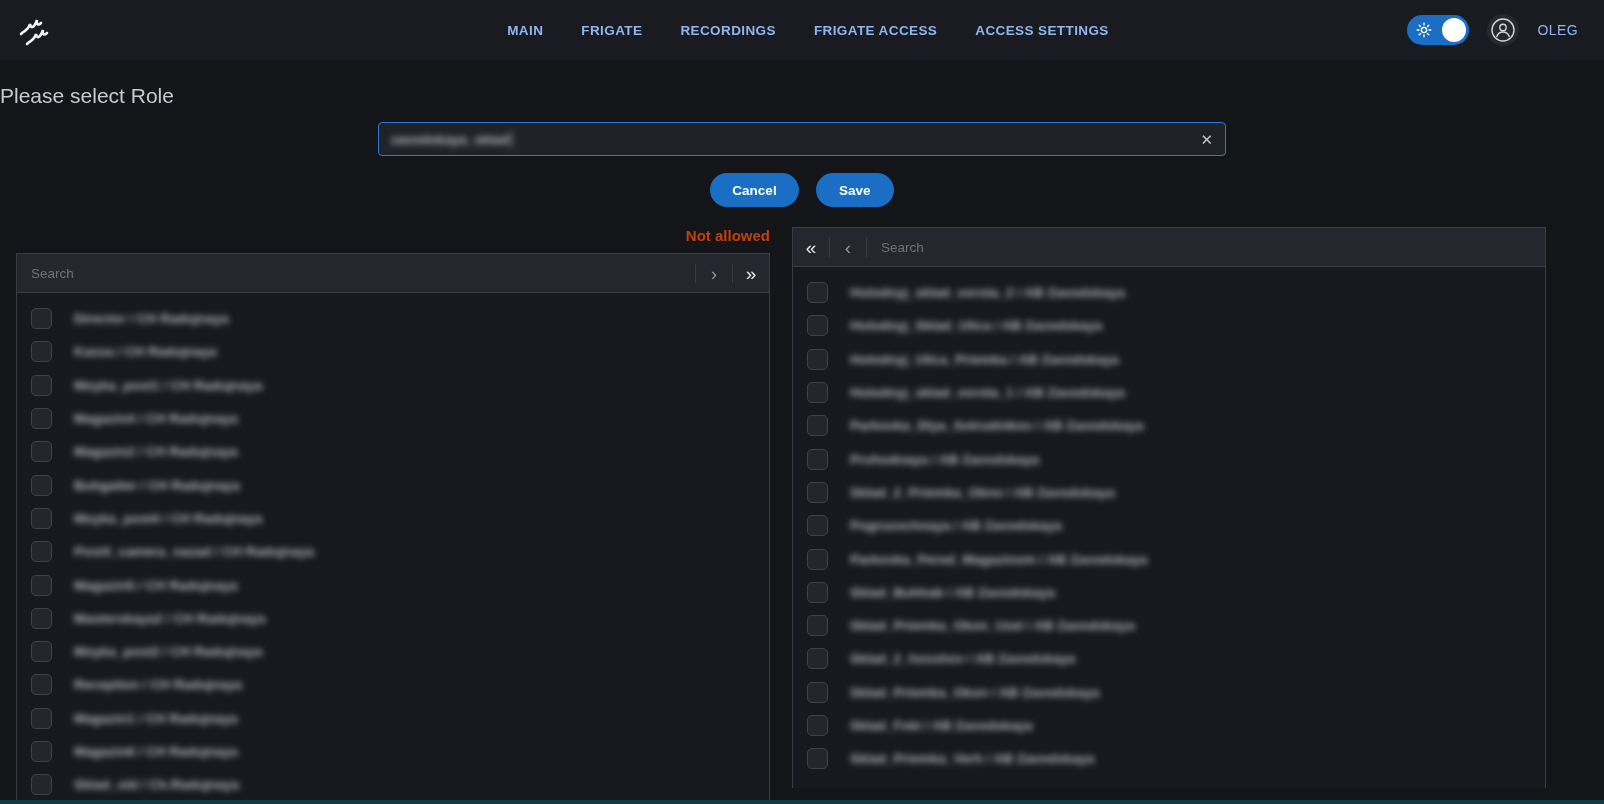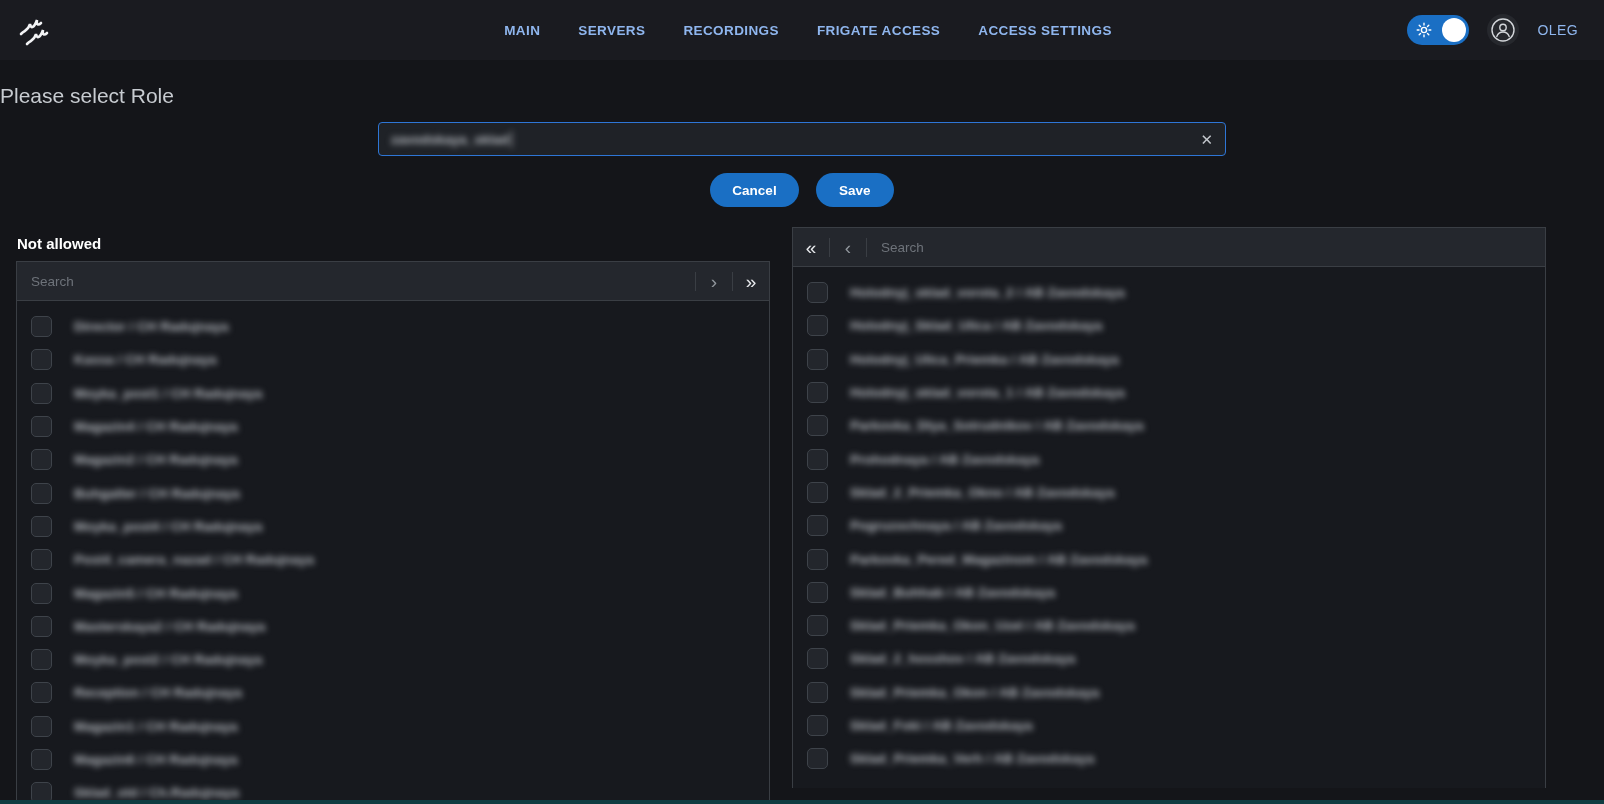--- a/index.html
+++ b/index.html
@@ -21,21 +21,21 @@
     border-radius:4px;display:flex;align-items:center;padding:0 12px;box-sizing:border-box;}
   .role-value{display:flex;align-items:center;filter:blur(3px);color:#b9bdc3;font-size:13.5px;font-weight:bold;}
   .role-caret{display:inline-block;width:1.5px;height:17px;background:#d2d6db;margin-left:2px;}
   .role-clear{margin-left:auto;color:#c3c7cc;font-size:15px;cursor:pointer;line-height:1;}
   .btn-row{margin-top:17px;display:flex;justify-content:center;gap:17px;}
   .pill-btn{min-width:78px;padding:0 22px;height:34px;border-radius:17px;background:#1a6fc4;border:none;
     color:#fff;font-size:13.5px;font-weight:bold;font-family:inherit;cursor:pointer;text-align:center;}
   
   .panels{display:flex;gap:22px;padding:0 16px;margin-top:20px;}
   .panel-col{width:754px;}
-  .panel-title{color:#ffffff;font-size:15px;font-weight:bold;margin:8px 0 9px 1px;}
+  .panel-title{color:#c2410c;font-size:15px;font-weight:bold;margin:0 0 9px 1px;text-align:right;}
   .panel{border:1px solid #3a3e44;border-bottom:none;background:#17191e;height:560px;display:flex;flex-direction:column;overflow:hidden;}
   .panel-head{height:38px;background:#24272d;display:flex;align-items:center;flex:none;border-bottom:1px solid #3a3e44;}
   .search-input{flex:1;background:transparent;border:none;outline:none;color:#c7cbd0;font-size:13.5px;
     font-family:inherit;padding:0 14px;}
   .search-input::placeholder{color:#6e737a;}
   .head-btn{width:36px;display:flex;align-items:center;justify-content:center;cursor:pointer;
     font-size:19px;line-height:1;user-select:none;}
   .head-btn.dim{color:#90969c;}
   .head-btn.bright{color:#e8eaed;}
   .bl{border-left:1px solid #3a3e44;} .br{border-right:1px solid #3a3e44;}
@@ -51,21 +51,21 @@
 
 <div class="nav">
   <div class="brand">
     <svg width="40" height="40" viewBox="0 0 40 40" fill="none" stroke="#f2f3f5" stroke-width="2.6" stroke-linecap="round">
       <path d="M6 24 C10 20, 13 21, 15 14 C16 19, 19 18, 22 10 C21 16, 24 15, 26 13"></path>
       <path d="M12 34 C16 30, 19 31, 21 24 C22 29, 25 28, 28 20 C27 26, 30 25, 32 23"></path>
     </svg>
   </div>
   <div class="nav-center">
     <span class="nav-link">MAIN</span>
-    <span class="nav-link">SERVERS</span>
+    <span class="nav-link">FRIGATE</span>
     <span class="nav-link">RECORDINGS</span>
     <span class="nav-link">FRIGATE ACCESS</span>
     <span class="nav-link">ACCESS SETTINGS</span>
   </div>
   <div class="nav-right">
     <div class="toggle">
       <span class="sun">
         <svg width="16" height="16" viewBox="0 0 16 16" stroke="#fff" stroke-width="1.4" fill="none" stroke-linecap="round">
           <circle cx="8" cy="8" r="2.6"></circle>
           <path d="M8 1.2v1.8M8 13v1.8M1.2 8h1.8M13 8h1.8M3.2 3.2l1.3 1.3M11.5 11.5l1.3 1.3M12.8 3.2l-1.3 1.3M4.5 11.5l-1.3 1.3"></path>

